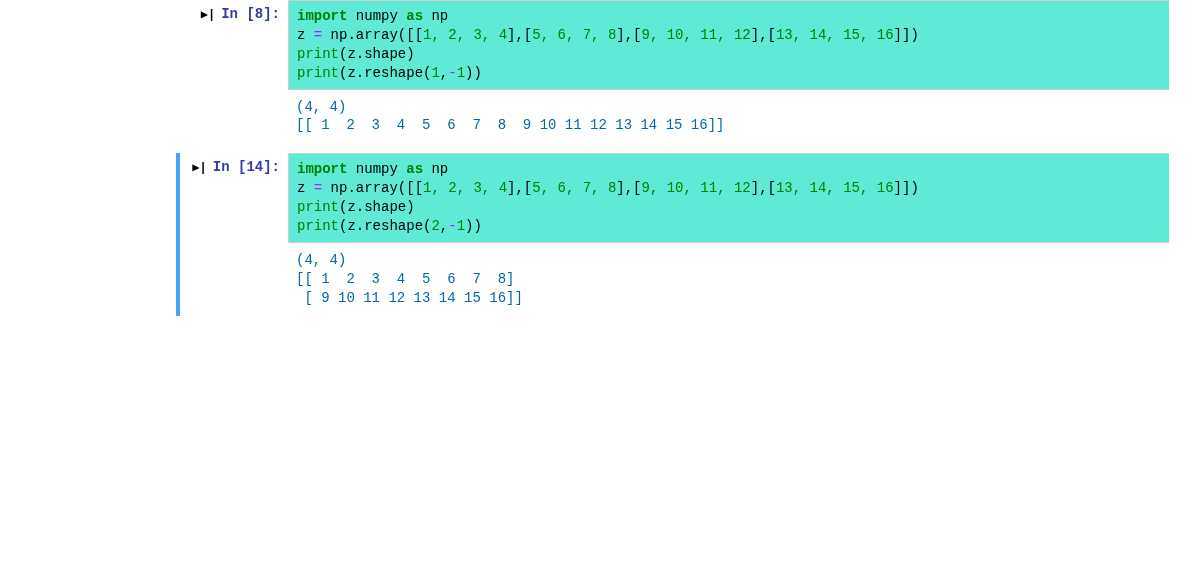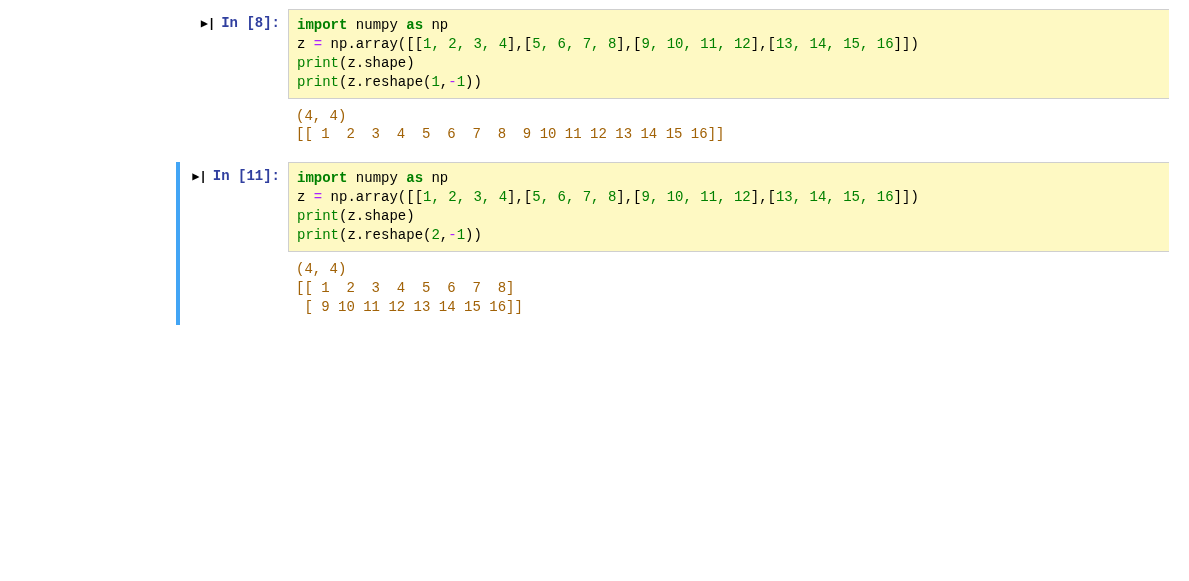--- a/index.html
+++ b/index.html
@@ -13,21 +13,20 @@
   .heading {
     font-size: 15px;
     font-weight: 700;
     color: #4f4f4f;
     margin-top: 16px;
     margin-bottom: 16px;
   }
   .block-indent {
     margin-left: 160px;
     margin-bottom: 10px;
-    margin-top: 9px;
   }
   .blue-bar-wrapper {
     border-left: 4px solid transparent;
   }
   .blue-bar-wrapper.current {
     border-left: 4px solid #42A5F5;
   }
   .cell-row {
     display: flex;
     align-items: flex-start;
@@ -46,37 +45,37 @@
     font-weight: 700;
     margin-right: 6px;
     font-size: 12px;
     vertical-align: middle;
   }
   .prompt-bracket { color: #303F9F; font-weight: 700; }
   .code-area {
     flex: 1;
     border: 1px solid #cfcfcf;
     border-right: none;
-    background: #fef9c3;
+    background: #5eead4;
     padding: 6px 8px;
     font-family: "Courier New", monospace;
     font-size: 14px;
     line-height: 1.35;
     color: #000;
     white-space: pre;
     overflow: hidden;
   }
   .output-row { display: flex; align-items: flex-start; }
   .output-area {
     flex: 1;
     padding: 8px 8px;
     font-family: "Courier New", monospace;
     font-size: 14px;
     line-height: 1.35;
-    color: #a16207;
+    color: #0369a1;
     white-space: pre;
   }
   .kw-import { color: #008000; font-weight: 700; }
   .kw-as { color: #008000; font-weight: 700; }
   .fn-print { color: #008000; }
   .op { color: #aa22ff; }
   .num { color: #008000; }
 </style>
 </head>
 <body>
@@ -104,21 +103,21 @@
       </div>
     </div>
   </div>
 
   <div>
 
     <div class="block-indent">
       <div class="blue-bar-wrapper current">
         <div class="cell-row">
           <div class="prompt-col">
-            <span class="run-arrow">▶|</span><span class="prompt-bracket">In [11]:</span>
+            <span class="run-arrow">▶|</span><span class="prompt-bracket">In [14]:</span>
           </div>
           <div class="code-area"><span class="kw-import">import</span><span> numpy </span><span class="kw-as">as</span><span> np</span>
 <span>z </span><span class="op">=</span><span> np.array([[</span><span class="num">1, 2, 3, 4</span><span>],[</span><span class="num">5, 6, 7, 8</span><span>],[</span><span class="num">9, 10, 11, 12</span><span>],[</span><span class="num">13, 14, 15, 16</span><span>]])</span>
 <span class="fn-print">print</span><span>(z.shape)</span>
 <span class="fn-print">print</span><span>(z.reshape(</span><span class="num">2</span><span>,</span><span class="op">-</span><span class="num">1</span><span>))</span></div>
         </div>
         <div class="output-row">
           <div class="prompt-col"></div>
           <div class="output-area">(4, 4)
 [[ 1  2  3  4  5  6  7  8]

